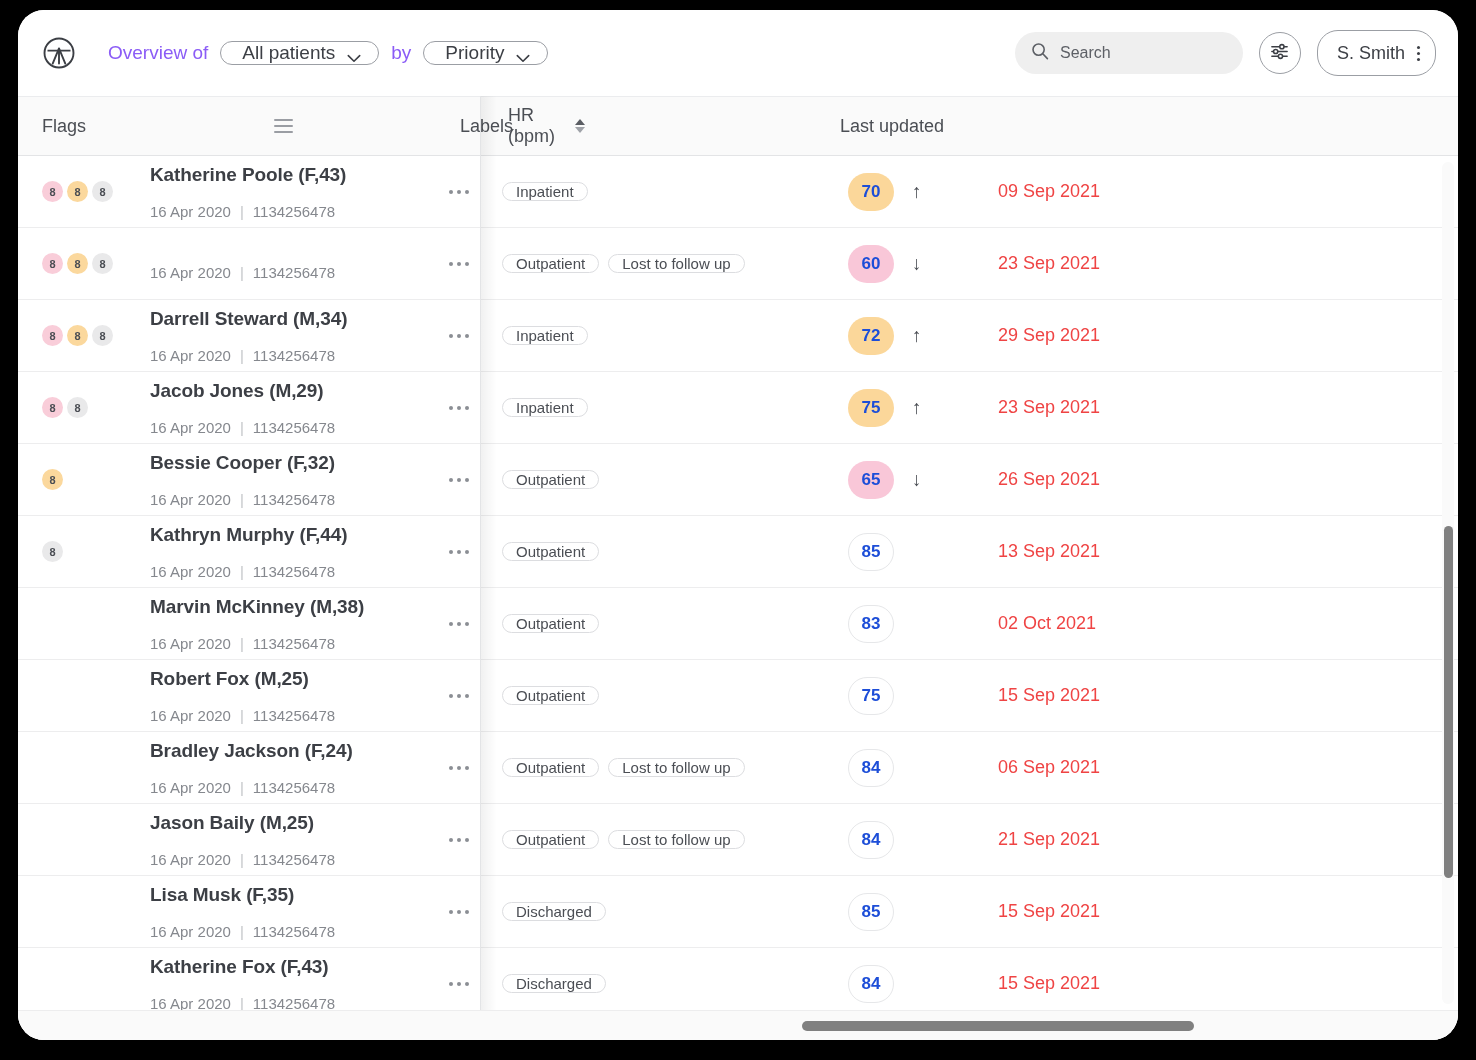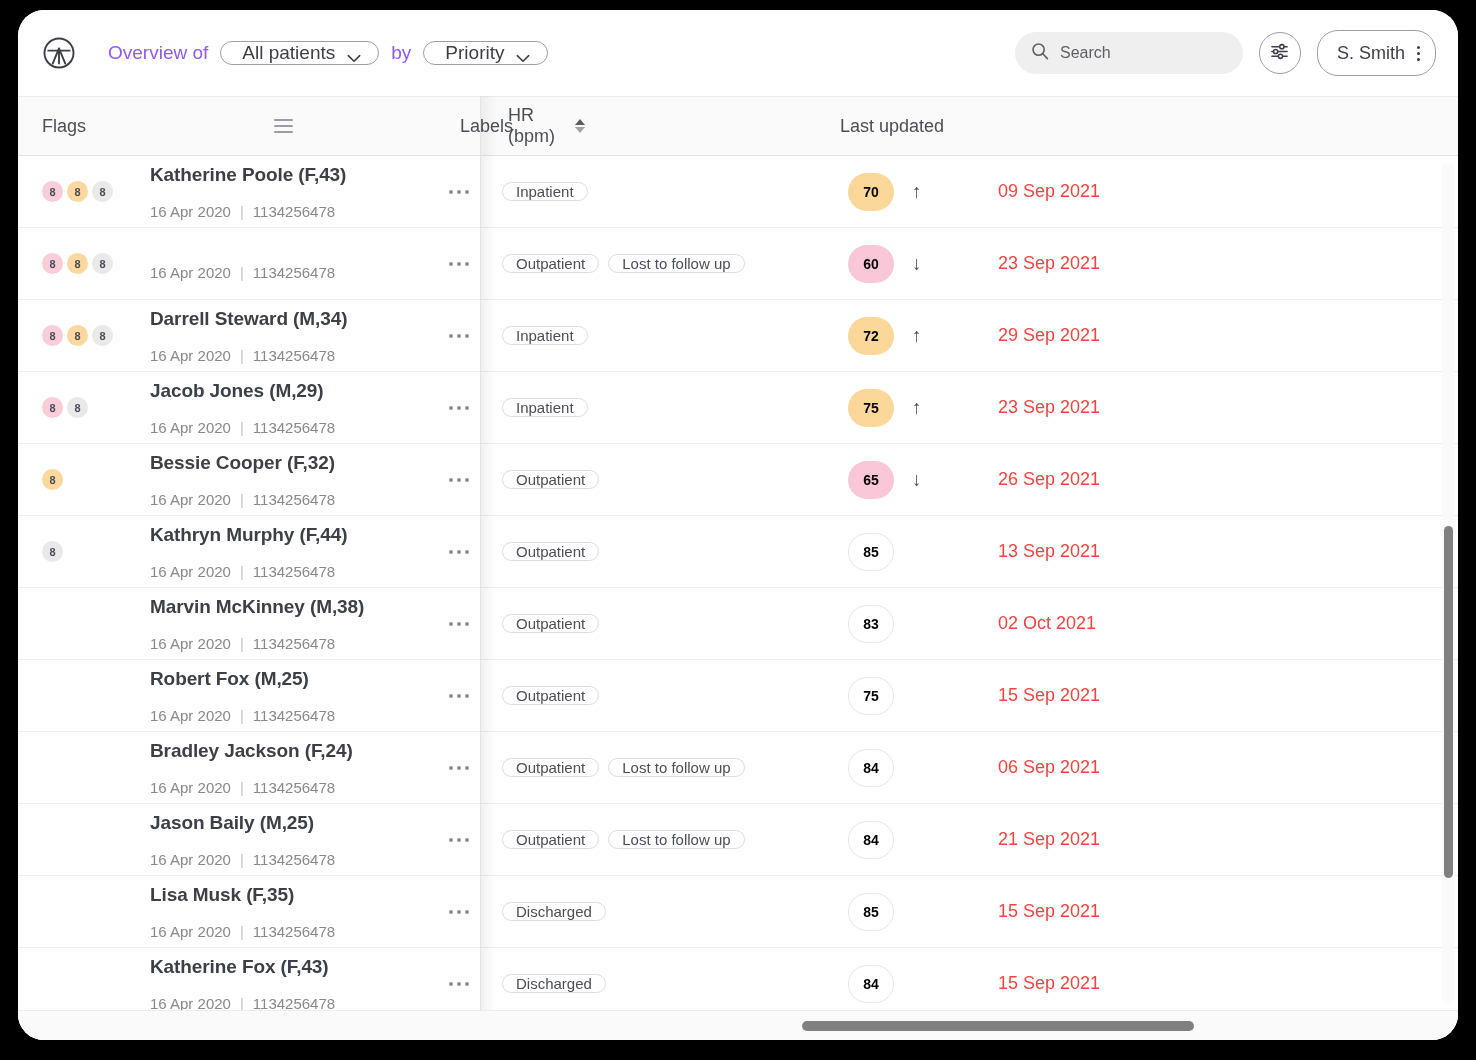--- a/index.html
+++ b/index.html
@@ -267,22 +267,22 @@
 
   .hr-cell {
     display: flex; align-items: center; gap: 18px;
     padding-left: 28px;
     height: 100%;
   }
   .hr-badge {
     width: 46px; height: 38px;
     border-radius: 19px;
     display: flex; align-items: center; justify-content: center;
-    font-size: 14px; font-weight: bold;
-    color: #000000;
+    font-size: 17px; font-weight: bold;
+    color: #1d4ed8;
     flex: 0 0 46px;
   }
   .hr-amber { background: #fbd79a; }
   .hr-pink  { background: #f9c7d8; }
   .hr-none  { background: #ffffff; border: 1px solid #e6e7e9; }
   .trend {
     font-size: 19px;
     color: #4b4e54;
     width: 14px;
     line-height: 1;

